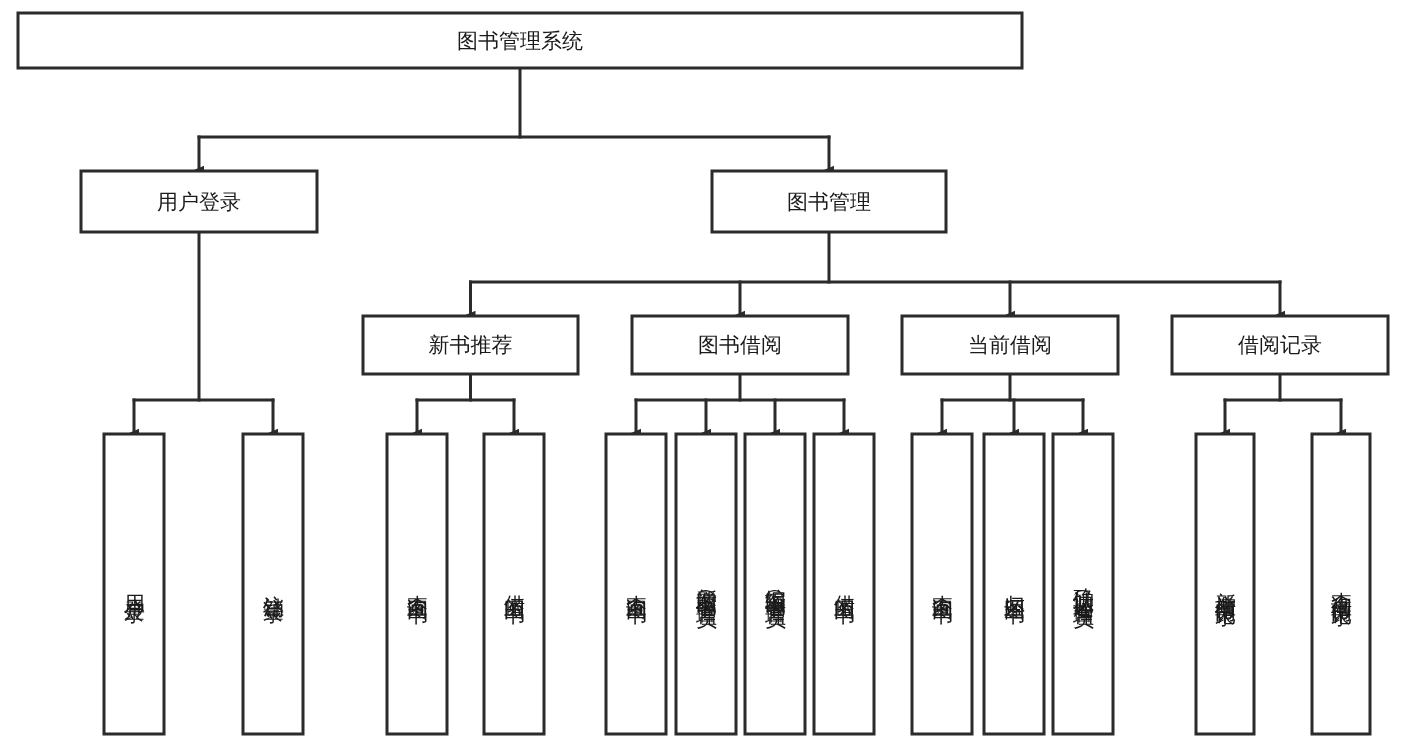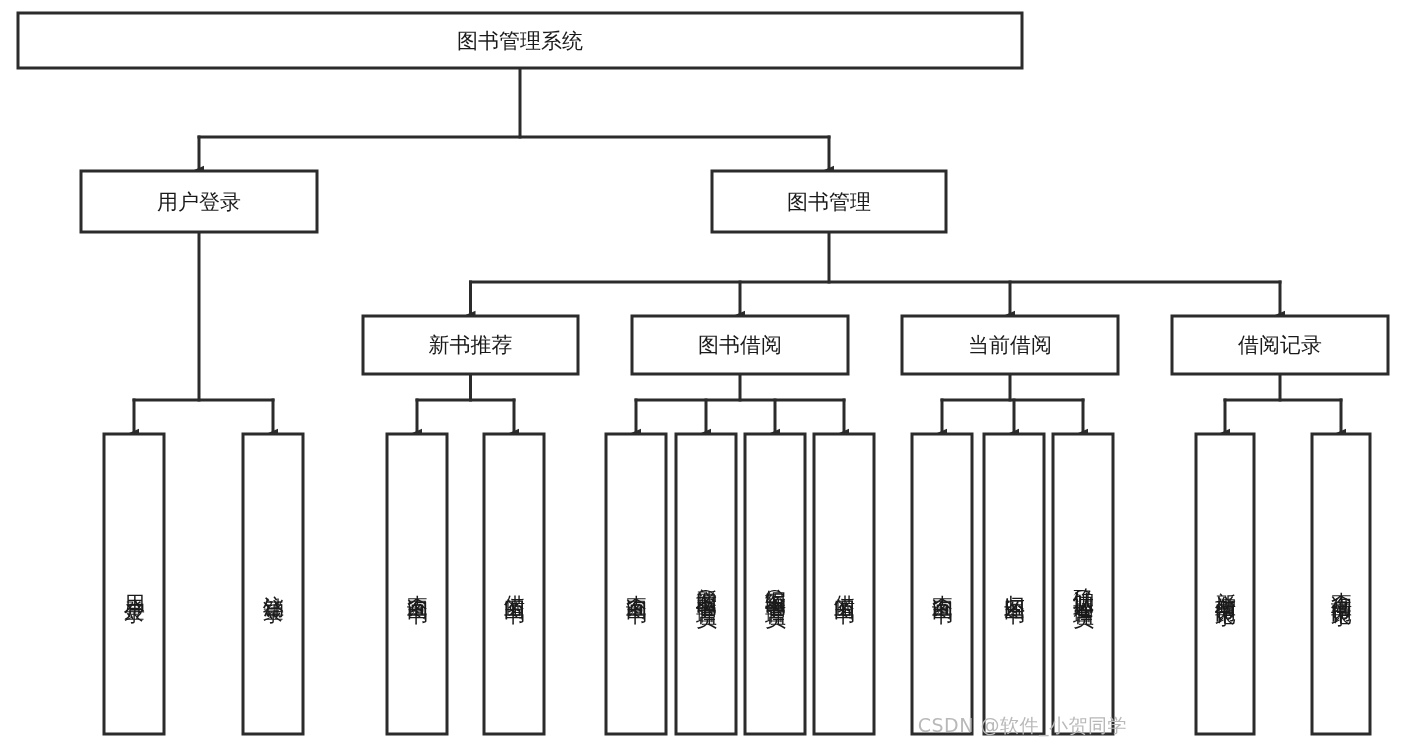--- a/index.html
+++ b/index.html
@@ -183,14 +183,13 @@
       <div class="leaf-label-wrap" style="left: 1053px; top: 434px; width: 60px; height: 300px;">
         <span class="leaf-label">确认归还（管理员）</span>
       </div>
       <div class="leaf-label-wrap" style="left: 1196px; top: 434px; width: 58px; height: 300px;">
         <span class="leaf-label">新增借阅记录</span>
       </div>
       <div class="leaf-label-wrap" style="left: 1312px; top: 434px; width: 58px; height: 300px;">
         <span class="leaf-label">查询借阅记录</span>
       </div>
     </div>
-  <div class="watermark">CSDN @软件_小贺同学</div>
 </div>
 
 </body></html>

